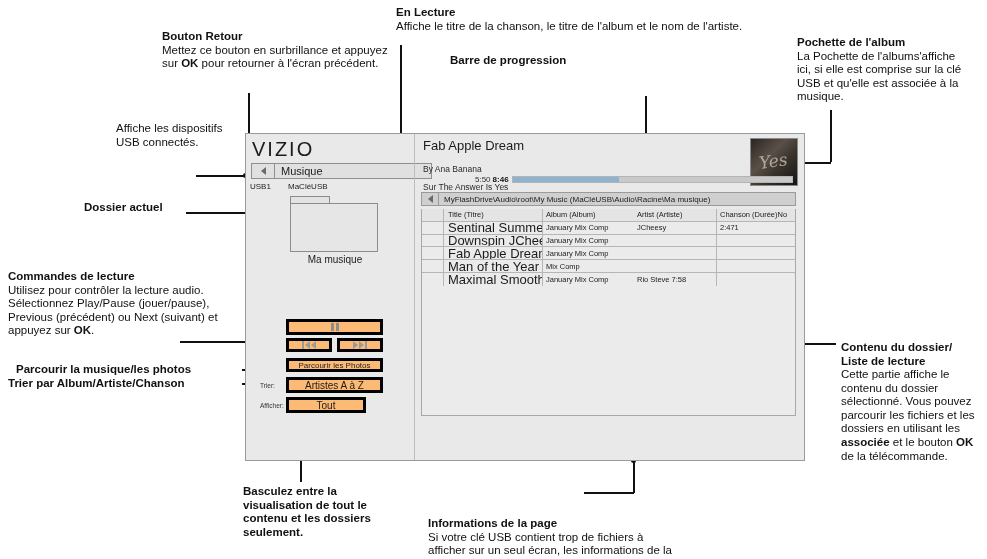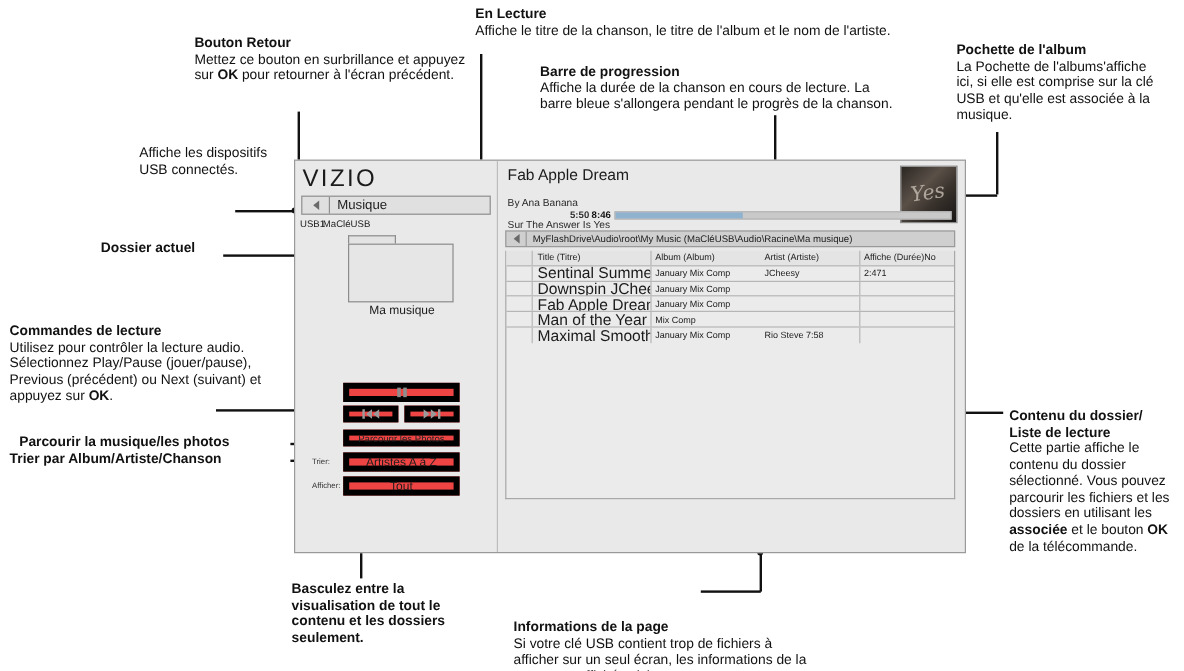--- a/index.html
+++ b/index.html
@@ -22,40 +22,40 @@
     background:#e9e9e9;border:1px solid #9a9a9a;box-sizing:border-box;
   }
   
   #leftcol{position:absolute;left:0;top:0;width:168px;height:100%;}
   #brand{
     position:absolute;left:6px;top:4px;width:150px;height:22px;
     font-size:20px;letter-spacing:2px;color:#1b1b1b;font-weight:400;
     font-family:"Liberation Sans", sans-serif;
   }
   #srcbar{
-    position:absolute;left:5px;top:29px;width:158px;height:16px;
+    position:absolute;left:5px;top:29px;width:181px;height:16px;
     background:#e0e0e0;border:1px solid #8f8f8f;box-sizing:border-box;display:flex;align-items:center;
   }
   #srcbar .arrowcell{width:22px;height:100%;border-right:1px solid #8f8f8f;display:flex;align-items:center;justify-content:center;}
   #srcbar .lbl{padding-left:6px;font-size:11px;color:#1b1b1b;}
   .tri-left{width:0;height:0;border-top:4px solid transparent;border-bottom:4px solid transparent;border-right:5px solid #6a6a6a;}
   #usbline{position:absolute;left:4px;top:48px;font-size:8px;color:#222;letter-spacing:0px;}
-  #usbline .u1{display:inline-block;width:19px;}
+  #usbline .u1{display:inline-block;width:38px;}
   #folder{position:absolute;left:44px;top:62px;width:88px;height:56px;}
   #folder .tab{position:absolute;left:0;top:0;width:40px;height:8px;border:1px solid #8c8c8c;border-bottom:none;background:#e3e3e3;box-sizing:border-box;}
   #folder .body{position:absolute;left:0;top:7px;width:88px;height:49px;border:1px solid #8c8c8c;background:#e6e6e6;box-sizing:border-box;}
   #foldername{position:absolute;left:24px;top:120px;width:130px;text-align:center;font-size:10px;color:#1b1b1b;}
 
-  .ctlbtn{position:absolute;background:#ef4444;border:5px solid #000000;box-sizing:border-box;display:flex;align-items:center;justify-content:center;}
+  .ctlbtn{position:absolute;background:#fdba74;border:3px solid #000000;box-sizing:border-box;display:flex;align-items:center;justify-content:center;}
   #btn-playpause{left:40px;top:185px;width:97px;height:16px;}
   #btn-prev{left:40px;top:204px;width:46px;height:14px;}
   #btn-next{left:91px;top:204px;width:46px;height:14px;}
   #btn-browse{left:40px;top:224px;width:97px;height:14px;font-size:8px;color:#222;}
   #btn-sort{left:40px;top:243px;width:97px;height:16px;font-size:10px;color:#1b1b1b;}
-  #btn-show{left:40px;top:263px;width:97px;height:16px;font-size:10px;color:#1b1b1b;}
+  #btn-show{left:40px;top:263px;width:80px;height:16px;font-size:10px;color:#1b1b1b;}
   .ctllabel{position:absolute;font-size:6.5px;color:#333;}
   #lbl-sort{left:14px;top:248px;}
   #lbl-show{left:14px;top:268px;}
   .pausebars{display:flex;gap:2px;}
   .pausebars i{display:block;width:3px;height:8px;background:#8d8d8d;}
   .skip{display:flex;align-items:center;gap:1px;}
   .skip .t{width:0;height:0;border-top:4px solid transparent;border-bottom:4px solid transparent;}
   .skip .bar{width:2px;height:8px;background:#9a9a9a;}
   .tl{border-right:5px solid #9a9a9a;}
   .tr{border-left:5px solid #9a9a9a;}
@@ -64,21 +64,21 @@
   #rightcol{position:absolute;left:168px;top:0;right:0;height:100%;border-left:1px solid #bdbdbd;}
   #nowplaying{position:absolute;left:0;top:0;right:0;height:57px;}
   #np-title{position:absolute;left:8px;top:4px;font-size:13px;color:#1b1b1b;}
   #np-album{position:absolute;left:8px;top:19px;font-size:8.5px;color:#2a2a2a;margin-top:29px;}
   #np-artist{position:absolute;left:8px;top:30px;font-size:8.5px;color:#2a2a2a;}
   #art{position:absolute;right:6px;top:4px;width:46px;height:46px;border:1px solid #8a8a8a;
        background:linear-gradient(135deg,#2b2622 0%,#5a5048 38%,#3a332d 62%,#171514 100%);overflow:hidden;}
   #art .scribble{position:absolute;left:8px;top:12px;font-size:17px;color:#cfc6bb;opacity:.75;
        font-family:"DejaVu Serif", serif;font-style:italic;transform:rotate(-8deg);}
   #prog-wrap{position:absolute;left:60px;top:40px;width:318px;height:11px;display:flex;align-items:center;}
-  #prog-elapsed{font-size:8px;color:#333;margin-right:2px;font-weight:bold;}
+  #prog-elapsed{font-size:8px;color:#333;margin-right:2px;}
   #prog-total{font-size:8px;color:#111;font-weight:bold;margin-right:3px;}
   #prog-track{position:relative;flex:1;height:7px;background:#c9c9c9;border:1px solid #b4b4b4;box-sizing:border-box;}
   #prog-fill{position:absolute;left:0;top:0;height:100%;width:38%;background:#8fb2cf;}
 
   #crumb{
     position:absolute;left:6px;top:58px;right:8px;height:14px;background:#cfcfcf;
     border:1px solid #9a9a9a;box-sizing:border-box;display:flex;align-items:center;
   }
   #crumb .arrowcell{width:16px;height:100%;border-right:1px solid #9a9a9a;display:flex;align-items:center;justify-content:center;}
   #crumb .path{padding-left:5px;font-size:8px;color:#1b1b1b;white-space:nowrap;overflow:hidden;}
@@ -111,21 +111,20 @@
   <div class="body">Mettez ce bouton en surbrillance et appuyez sur <b>OK</b> pour retourner à l'écran précédent.</div>
 </div>
 
 <div class="callout" style="left:396px;top:6px;width:380px;">
   <div class="title">En Lecture</div>
   <div class="body">Affiche le titre de la chanson, le titre de l'album et le nom de l'artiste.</div>
 </div>
 
 <div class="callout" style="left:450px;top:54px;width:300px;">
   <div class="title">Barre de progression</div>
-  <div class="body">Affiche la durée de la chanson en cours de lecture. La barre bleue s'allongera pendant le progrès de la chanson.</div>
 </div>
 
 <div class="callout" style="left:797px;top:36px;width:172px;">
   <div class="title">Pochette de l'album</div>
   <div class="body">La Pochette de l'albums'affiche ici, si elle est comprise sur la clé USB et qu'elle est associée à la musique.</div>
 </div>
 
 <div class="callout" style="left:116px;top:122px;width:110px;">
   <div class="body">Affiche les dispositifs USB connectés.</div>
 </div>
@@ -279,21 +278,21 @@
       </span>
       <span class="path">MyFlashDrive\Audio\root\My Music (MaCléUSB\Audio\Racine\Ma musique)</span>
     </div>
 
     <div id="table">
       <div class="trow hrow">
         <span class="c-num"></span>
         <span class="c-title">Title (Titre)</span>
         <span class="c-album">Album (Album)</span>
         <span class="c-artist">Artist (Artiste)</span>
-        <span class="c-dur">Affiche (Durée)No</span>
+        <span class="c-dur">Chanson (Durée)No</span>
       </div>
 
       <div class="trow">
         <span class="c-num"></span>
         <span class="c-title">Sentinal Summer</span>
         <span class="c-album">January Mix Comp</span>
         <span class="c-artist">JCheesy</span>
         <span class="c-dur">2:471</span>
       </div>
 

